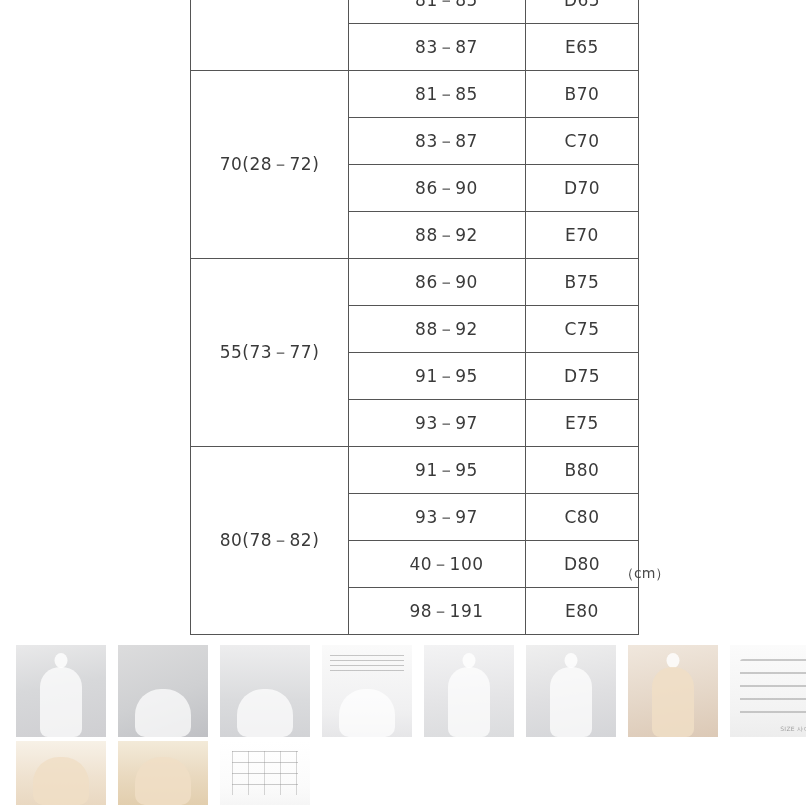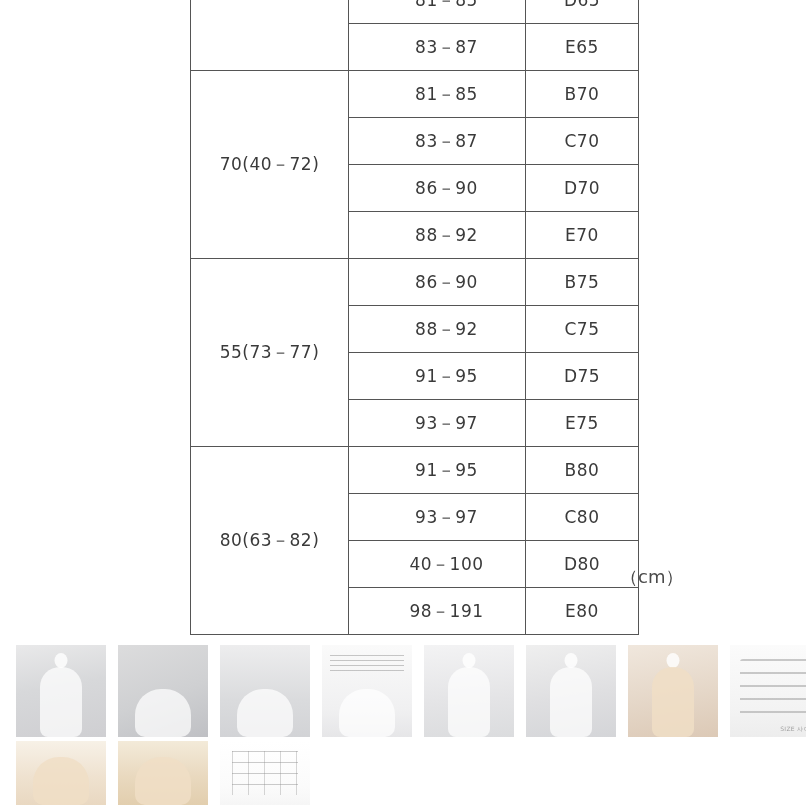--- a/index.html
+++ b/index.html
@@ -46,21 +46,21 @@
     padding-left: 20px;
   }
   td.size-cell {
     width: 110px;
   }
 
   .unit-label {
     position: absolute;
     left: 620px;
     top: 565px;
-    font-size: 18px;
+    font-size: 14px;
     color: #4a4a4a;
     font-family: "DejaVu Sans", sans-serif;
   }
 
   
   .thumb-row {
     position: absolute;
     left: 16px;
     display: flex;
     gap: 12px;
@@ -161,21 +161,21 @@
         <td class="band-cell" rowspan="2"></td>
         <td class="bust-cell">81－85</td>
         <td class="size-cell">D65</td>
       </tr>
       <tr>
         <td class="bust-cell">83－87</td>
         <td class="size-cell">E65</td>
       </tr>
 
       <tr>
-        <td class="band-cell" rowspan="4">70(40－72)</td>
+        <td class="band-cell" rowspan="4">70(28－72)</td>
         <td class="bust-cell">81－85</td>
         <td class="size-cell">B70</td>
       </tr>
       <tr>
         <td class="bust-cell">83－87</td>
         <td class="size-cell">C70</td>
       </tr>
       <tr>
         <td class="bust-cell">86－90</td>
         <td class="size-cell">D70</td>
@@ -197,21 +197,21 @@
       <tr>
         <td class="bust-cell">91－95</td>
         <td class="size-cell">D75</td>
       </tr>
       <tr>
         <td class="bust-cell">93－97</td>
         <td class="size-cell">E75</td>
       </tr>
 
       <tr>
-        <td class="band-cell" rowspan="4">80(63－82)</td>
+        <td class="band-cell" rowspan="4">80(78－82)</td>
         <td class="bust-cell">91－95</td>
         <td class="size-cell">B80</td>
       </tr>
       <tr>
         <td class="bust-cell">93－97</td>
         <td class="size-cell">C80</td>
       </tr>
       <tr>
         <td class="bust-cell">40－100</td>
         <td class="size-cell">D80</td>

